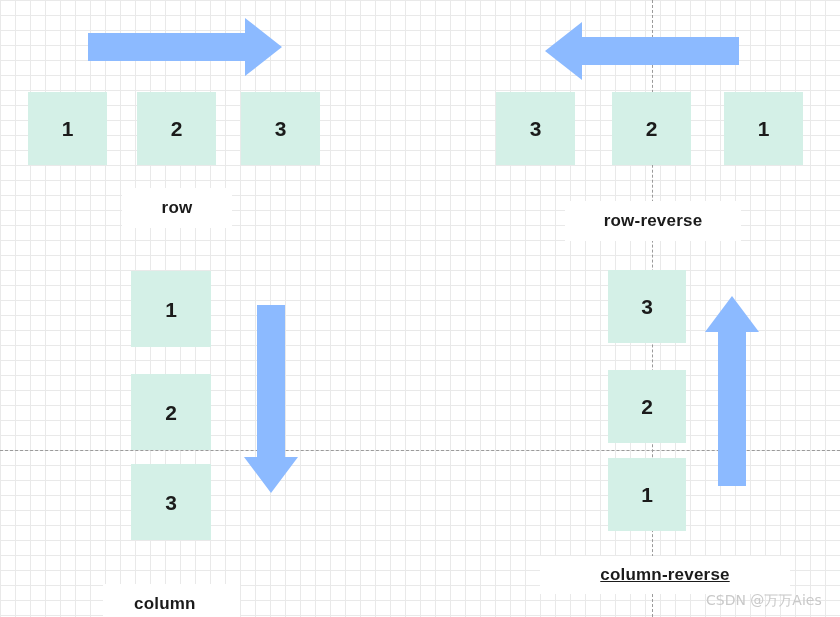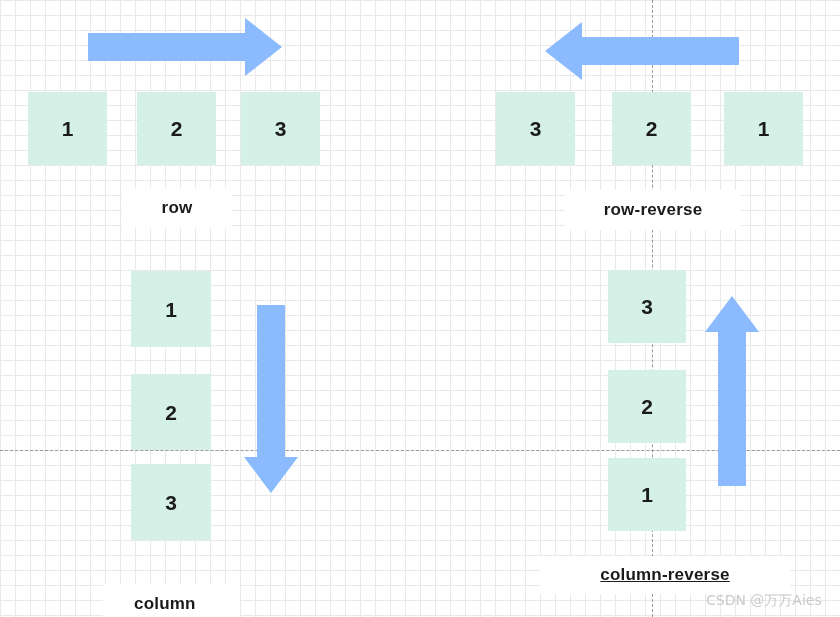--- a/index.html
+++ b/index.html
@@ -121,21 +121,21 @@
   <div class="box" style="left:496px; top:92px; width:79px; height:73px;">
     <span>3</span>
   </div>
   <div class="box" style="left:612px; top:92px; width:79px; height:73px;">
     <span>2</span>
   </div>
   <div class="box" style="left:724px; top:92px; width:79px; height:73px;">
     <span>1</span>
   </div>
 
-  <div class="label-plate" style="left:565px; top:190px; width:176px; height:40px;">
+  <div class="label-plate" style="left:565px; top:201px; width:176px; height:40px;">
     <span>row-reverse</span>
   </div>
 
   <div class="box" style="left:131px; top:271px; width:80px; height:76px;">
     <span>1</span>
   </div>
   <div class="box" style="left:131px; top:374px; width:80px; height:76px;">
     <span>2</span>
   </div>
   <div class="box" style="left:131px; top:464px; width:80px; height:76px;">

